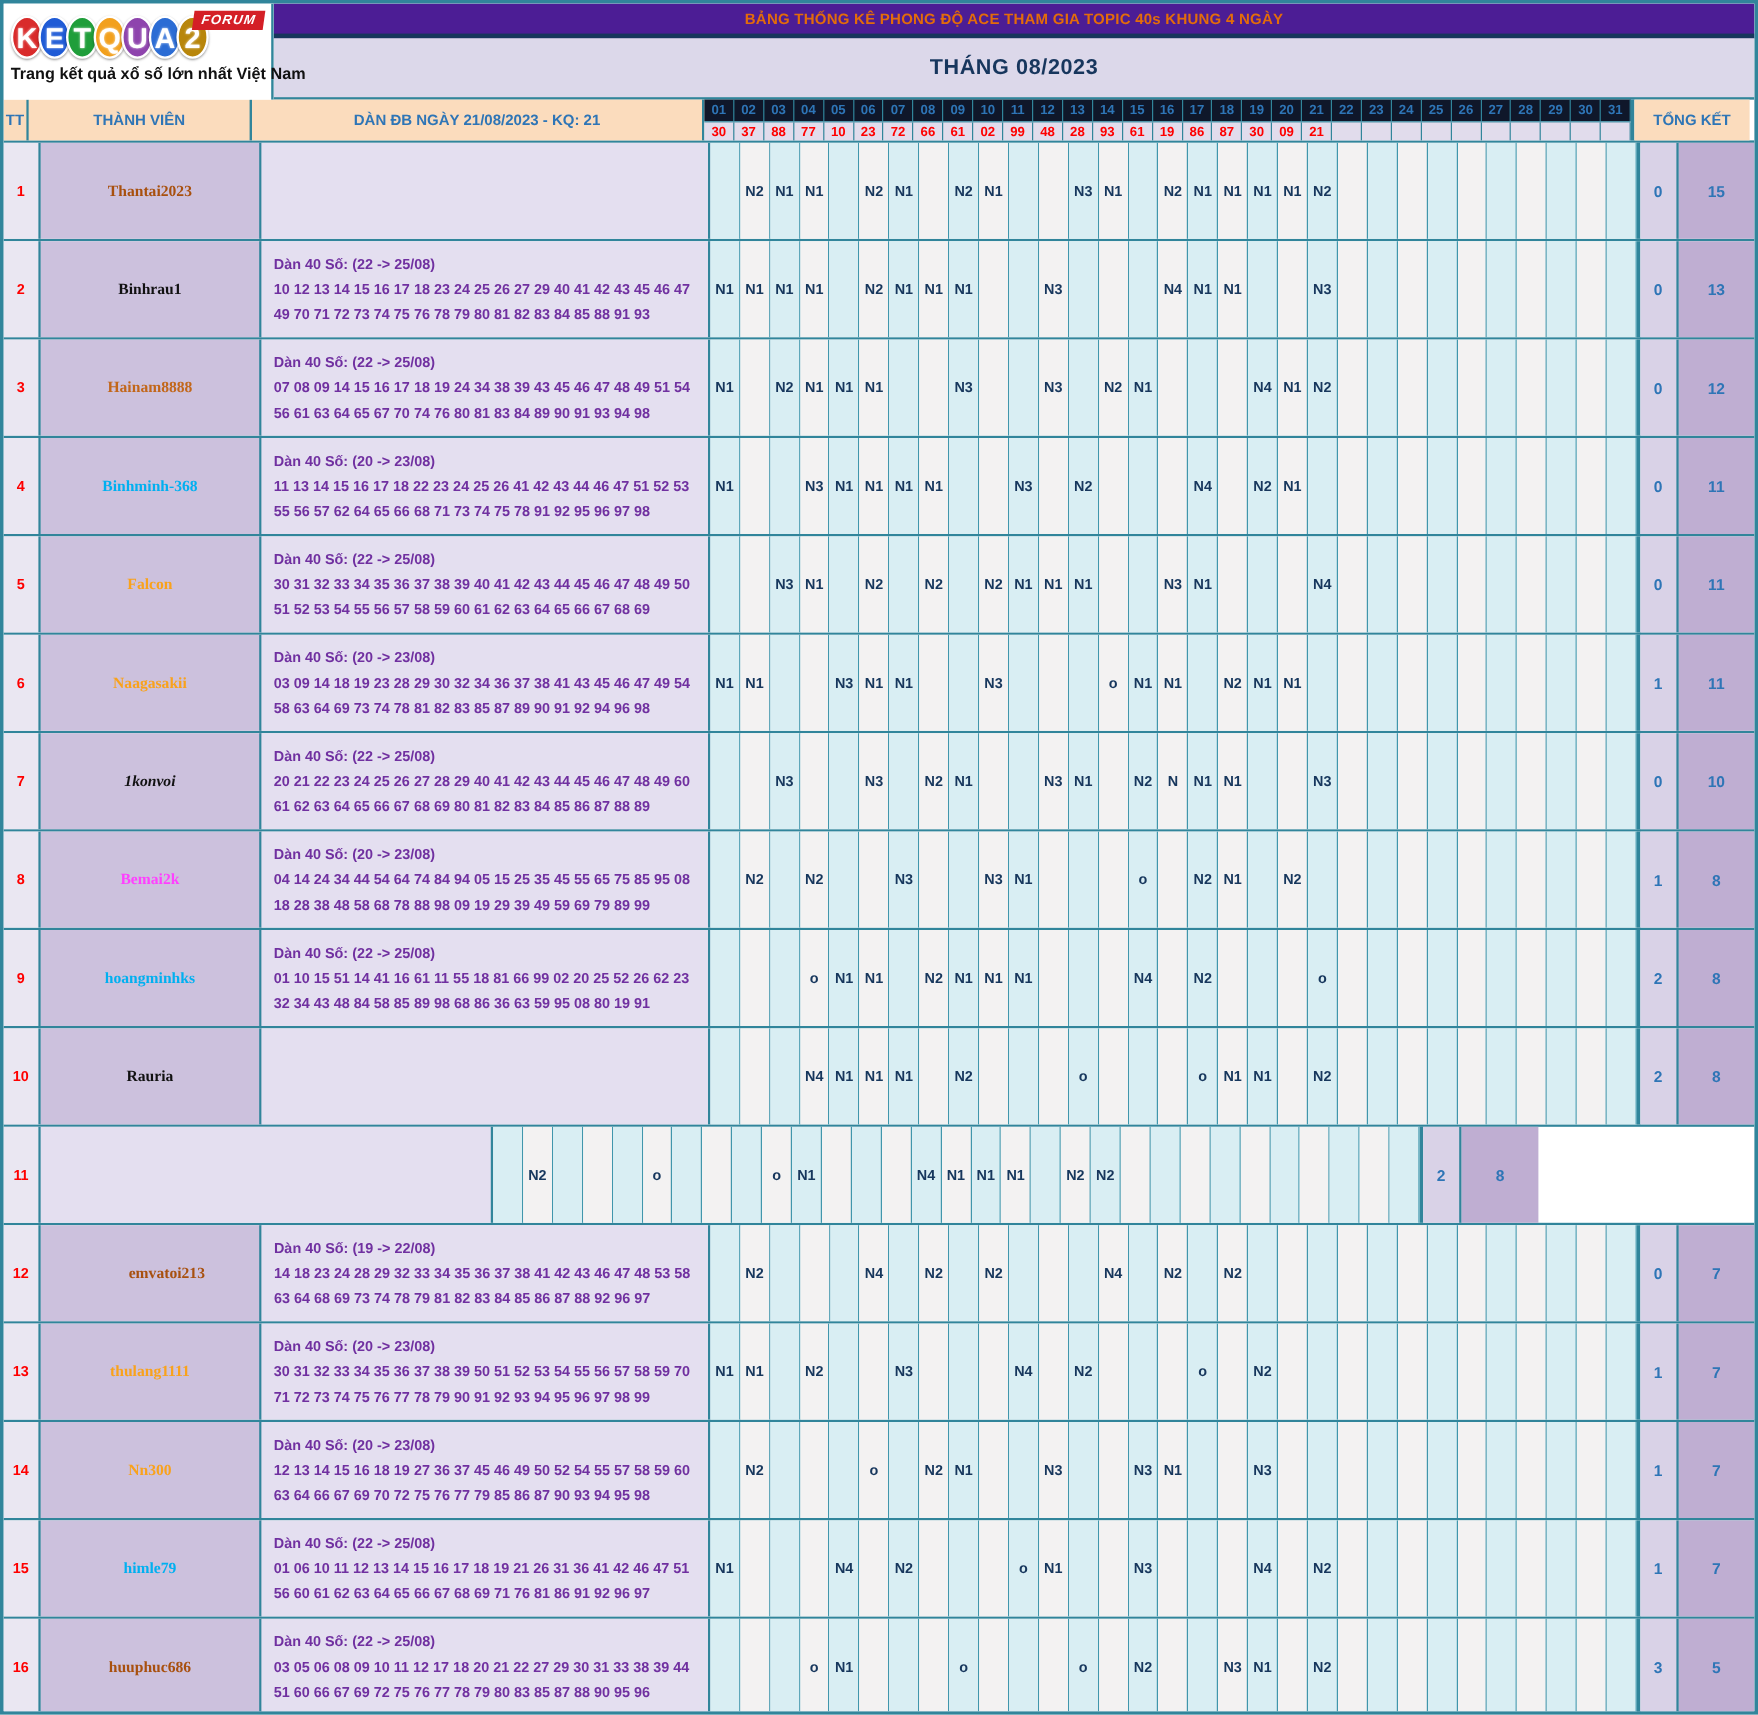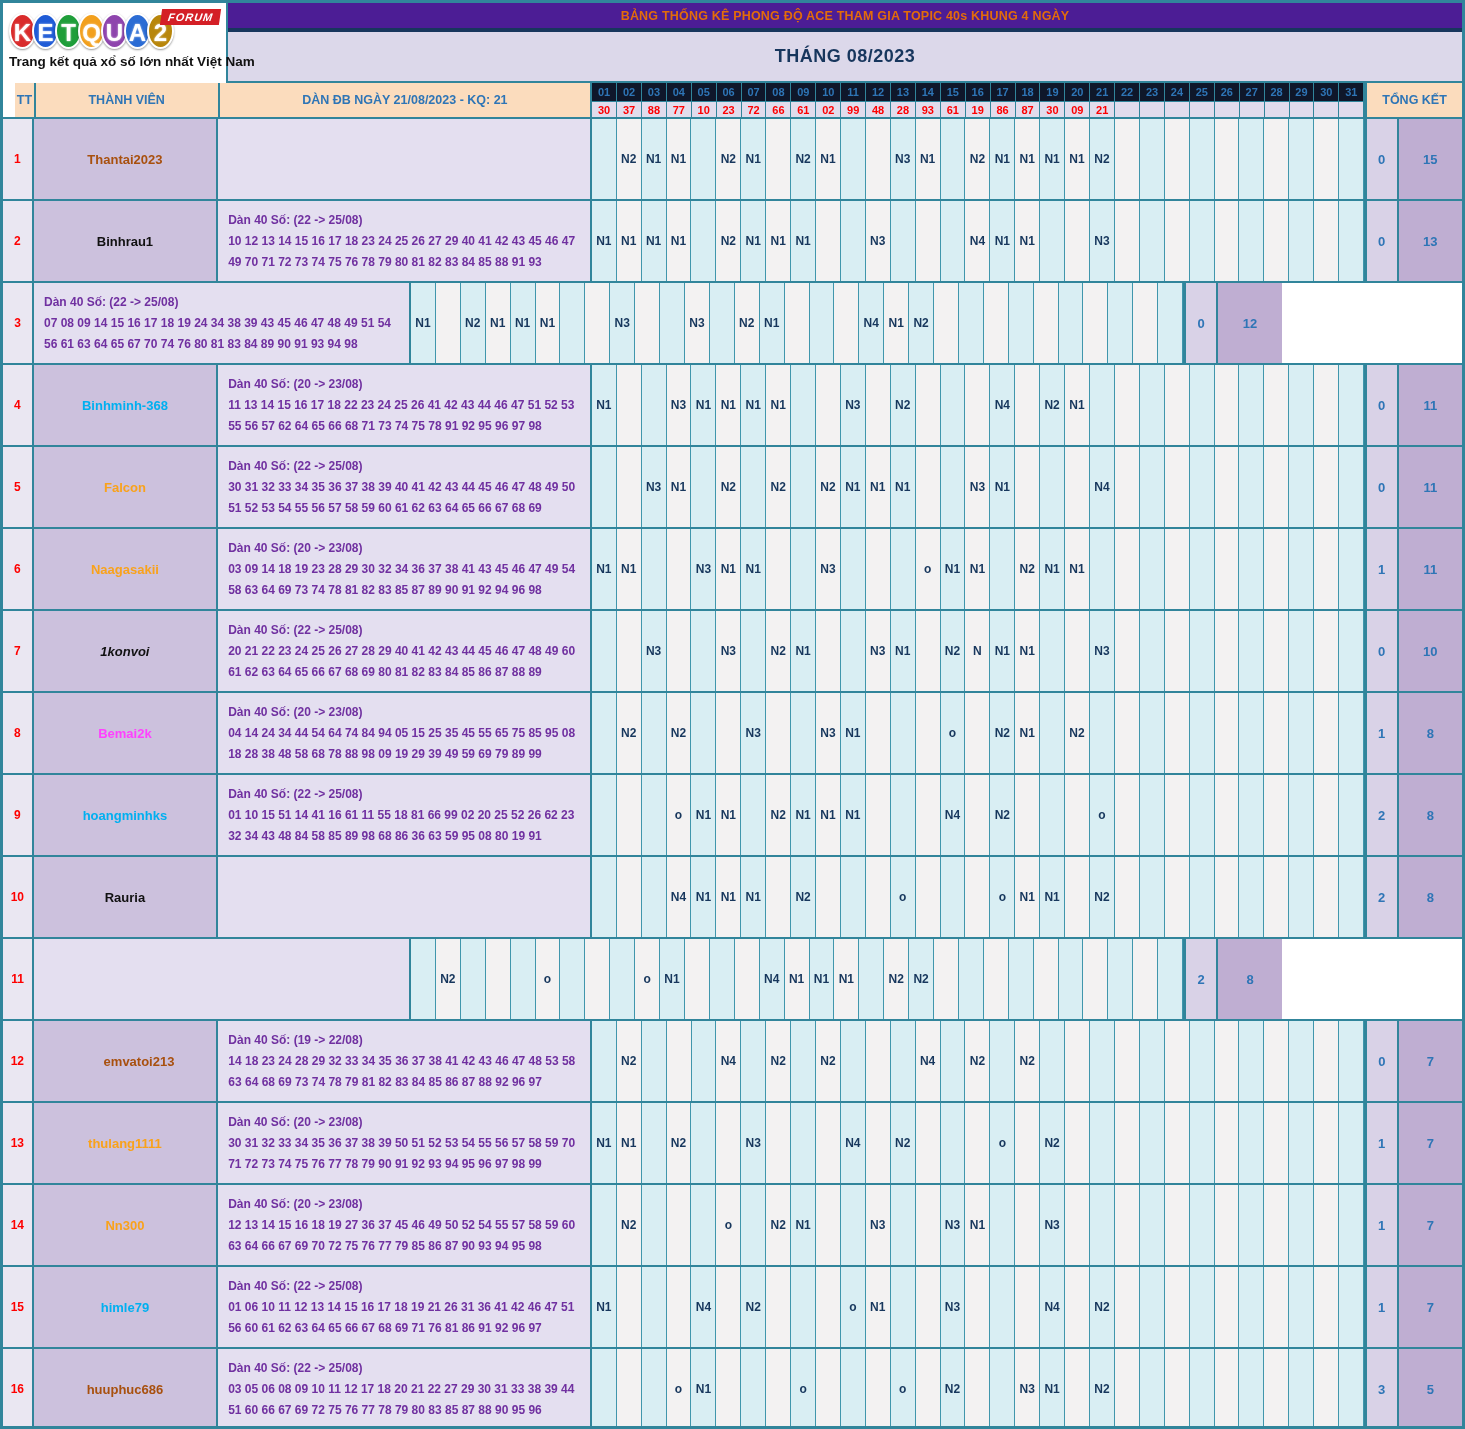--- a/index.html
+++ b/index.html
@@ -40,21 +40,21 @@
     border-bottom:2px solid #31859b;
   }
   #month-band .t { color:#17365d; font-weight:bold; font-size:18px; letter-spacing:.5px; }
   
   #head-row { display:flex; height:34px; }
   .hcell {
     background:#fbdcbd; color:#2e75b6; font-weight:bold; font-size:12.5px;
     display:flex; align-items:center; justify-content:center;
     border-right:2px solid #31859b;
   }
-  #h-tt { width:21px;margin-left:12px; }
+  #h-tt { width:21px; }
   #h-member { width:186px; }
   #h-dan { width:377px; }
   #h-days { width:775px; display:flex; flex-direction:column; border-right:3px solid #31859b; }
   #day-labels { display:flex; height:18px; background:#0f172a; }
   .day-label {
     width:25px; border-right:1px solid #31859b; color:#2e75b6;
     font-weight:bold; font-size:11px; display:flex; align-items:center; justify-content:center;
   }
   #kq-row { display:flex; height:16px; background:#e1dcec; border-top:1px solid #31859b; }
   .kq-cell {
@@ -64,21 +64,21 @@
   #h-tk { width:96px; border-right:none; }
   
   .brow { display:flex; height:82px; border-top:2px solid #31859b; }
   .tt-cell {
     width:31px; background:#eae7f2; color:#fe0000; font-weight:bold; font-size:12px;
     display:flex; align-items:center; justify-content:center; border-right:2px solid #31859b;
   }
   .name-cell {
     width:186px; background:#ccc1dd; font-weight:bold; font-size:13px;
     display:flex; align-items:center; justify-content:center; text-align:center;
-    border-right:2px solid #31859b; padding:0 4px;
+    border-right:2px solid #31859b; padding:0 4px;font-family:Liberation Serif, serif;
   }
   .dan-cell {
     width:377px; background:#e4dff0; border-right:2px solid #31859b;
     color:#7030a0; font-weight:bold; font-size:12px;
     display:flex; flex-direction:column; justify-content:center; padding:2px 6px 2px 10px;
     line-height:21px; white-space:nowrap;
   }
   .marks-wrap { width:775px; display:flex; border-right:3px solid #31859b; }
   .mark-cell {
     width:25px; border-right:1px solid #4096ac; color:#17375d; font-weight:bold; font-size:12px;
@@ -278,20 +278,21 @@
           <div class="mark-cell c-white"></div>
           <div class="mark-cell c-blue"></div>
           <div class="mark-cell c-white"></div>
           <div class="mark-cell c-blue"></div>
         </div>
         <div class="tk1-cell">0</div>
         <div class="tk2-cell">13</div>
       </div>
       <div class="brow">
         <div class="tt-cell">3</div>
+        <div class="name-cell" style="color: rgb(194, 103, 26);">Hainam8888</div>
         <div class="dan-cell">
           <div>Dàn 40 Số: (22 -&gt; 25/08)</div>
           <div>07 08 09 14 15 16 17 18 19 24 34 38 39 43 45 46 47 48 49 51 54</div>
           <div>56 61 63 64 65 67 70 74 76 80 81 83 84 89 90 91 93 94 98</div>
         </div>
         <div class="marks-wrap">
           <div class="mark-cell c-blue">N1</div>
           <div class="mark-cell c-white"></div>
           <div class="mark-cell c-blue">N2</div>
           <div class="mark-cell c-white">N1</div>

